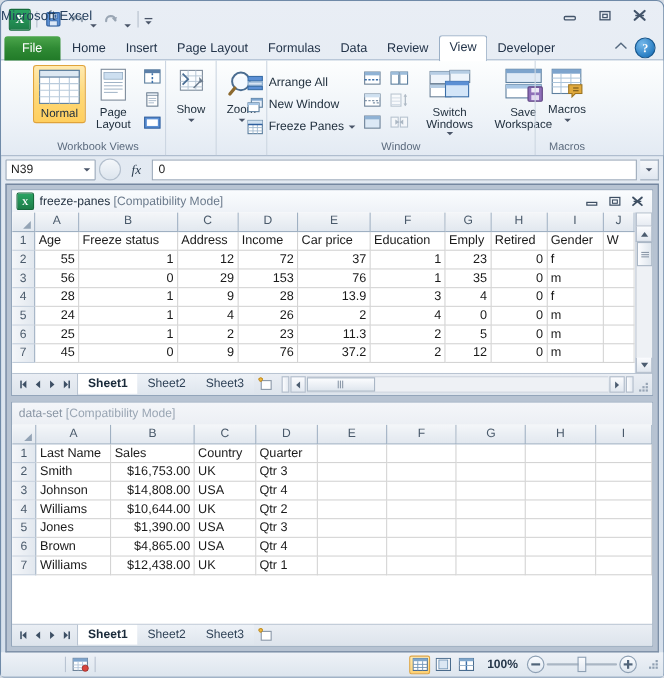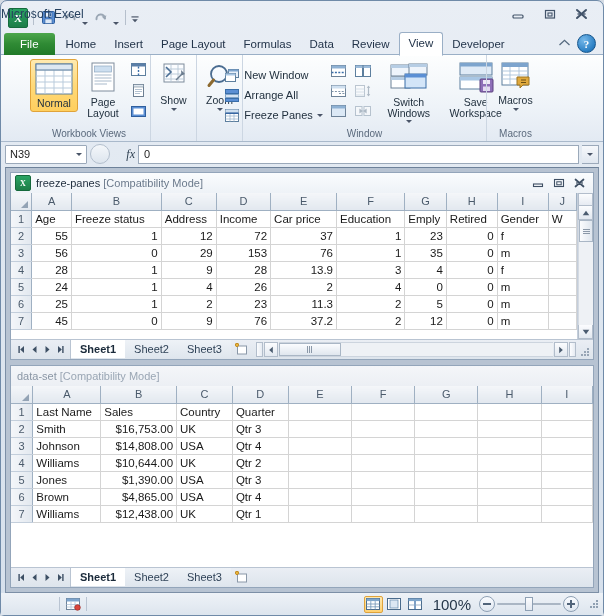--- a/index.html
+++ b/index.html
@@ -96,21 +96,21 @@
 
   
   .fbar{height:25px;flex:none;display:flex;align-items:center;padding:2px 4px 3px;gap:3px;box-sizing:border-box;}
   .namebox{
     width:82px;height:19px;background:#fff;border:1px solid #9ba9ba;
     display:flex;align-items:center;padding:0 4px;box-sizing:border-box;border-radius:1px;
   }
   .namebox .nv{flex:1;font-size:11px;color:#1e1e1e;}
   .circbtn{width:18px;height:18px;border-radius:50%;background:linear-gradient(180deg,#f4f7fa,#dde5ee);
            border:1px solid #b3bfcd;}
-  .fxlbl{width:22px;text-align:right;font-family:"Liberation Serif",serif;font-style:italic;
+  .fxlbl{width:22px;text-align:center;font-family:"Liberation Serif",serif;font-style:italic;
          font-size:12px;color:#2c3e50;}
   .finput{flex:1;height:19px;background:#fff;border:1px solid #9ba9ba;
           display:flex;align-items:center;padding:0 5px;box-sizing:border-box;font-size:11px;}
   .fdrop{width:17px;height:19px;background:linear-gradient(180deg,#f6f8fb,#e0e7f0);
          border:1px solid #9ba9ba;border-left:none;display:flex;align-items:center;justify-content:center;box-sizing:border-box;}
 
   
   .mdi{flex:1;margin:0 4px 0 4px;background:#8396ad;border:1px solid #7c8fa6;border-top-color:#6d8199;
        position:relative;overflow:hidden;}
   .mdi-inner{position:absolute;inset:0;background:#b7c3d2;padding:4px;box-sizing:border-box;
@@ -199,21 +199,21 @@
   
   .status{height:22px;flex:none;display:flex;align-items:center;padding:0 4px;gap:0;
           background:linear-gradient(180deg,#eef2f7 0%,#dde5ee 100%);}
   .stready{font-size:11px;color:#26374a;padding:0 10px 0 12px;margin-top:44px;}
   .stsep{width:1px;height:14px;background:#b9c4d2;}
   .sticon{width:26px;display:flex;align-items:center;justify-content:center;}
   .stspacer{flex:1;}
   .viewbtns{display:flex;gap:2px;padding-right:8px;}
   .vbtnv{width:19px;height:17px;display:flex;align-items:center;justify-content:center;border-radius:2px;}
   .vbtnv.sel{background:linear-gradient(180deg,#ffeab0,#ffd171);border:1px solid #dfa33c;box-sizing:border-box;}
-  .zlabel{font-size:15px;color:#26374a;padding-right:8px;min-width:30px;text-align:right;}
+  .zlabel{font-size:11px;color:#26374a;padding-right:8px;min-width:30px;text-align:right;font-weight:bold;}
   .zslider{display:flex;align-items:center;gap:0;padding-right:6px;}
   .zcirc{width:14px;height:14px;border-radius:50%;border:1px solid #8ea0b4;
          background:linear-gradient(180deg,#fafcff,#dfe7f0);position:relative;}
   .zcirc::before{content:"";position:absolute;left:3px;right:3px;top:6px;height:1.5px;background:#51647a;}
   .zcirc.plus::after{content:"";position:absolute;top:3px;bottom:3px;left:6px;width:1.5px;background:#51647a;}
   .ztrack{width:68px;height:14px;position:relative;display:flex;align-items:center;}
   .ztrack::before{content:"";position:absolute;left:2px;right:2px;top:6px;height:2px;
                   background:#aab6c4;border-radius:1px;}
   .zhandle{position:absolute;left:30px;top:0;width:8px;height:14px;
            background:linear-gradient(180deg,#fbfcfe,#e3e9f1);border:1px solid #8ea0b4;box-sizing:border-box;}
@@ -397,34 +397,34 @@
         </div>
       </div>
       <div class="rglabel" style="visibility:hidden;">Zoom</div>
     </div>
 
     <div class="rgroup" style="width:244px;">
       <div class="rgbody" style="align-items:flex-start;gap:2px;">
         <div class="wcol">
           <div class="wrow">
             <svg width="16" height="15" viewBox="0 0 16 15">
+              <rect x="1.5" y="1.5" width="13" height="4" fill="#5b8fd4" stroke="#3a6ea8"></rect>
+              <rect x="1.5" y="6.5" width="13" height="3" fill="#d5e3f3" stroke="#7fa3c8"></rect>
+              <rect x="1.5" y="10.5" width="13" height="3" fill="#5b8fd4" stroke="#3a6ea8"></rect>
+            </svg>
+            <span class="t">Arrange All</span>
+          </div>
+          <div class="wrow">
+            <svg width="16" height="15" viewBox="0 0 16 15">
               <rect x="4.5" y="1.5" width="10" height="8" fill="#e8f0fa" stroke="#5d7f9e"></rect>
               <rect x="4.5" y="1.5" width="10" height="2" fill="#7da4cd"></rect>
               <rect x="1.5" y="5.5" width="10" height="8" fill="#fff" stroke="#5d7f9e"></rect>
               <rect x="1.5" y="5.5" width="10" height="2" fill="#a8c6e4"></rect>
             </svg>
             <span class="t">New Window</span>
-          </div>
-          <div class="wrow">
-            <svg width="16" height="15" viewBox="0 0 16 15">
-              <rect x="1.5" y="1.5" width="13" height="4" fill="#5b8fd4" stroke="#3a6ea8"></rect>
-              <rect x="1.5" y="6.5" width="13" height="3" fill="#d5e3f3" stroke="#7fa3c8"></rect>
-              <rect x="1.5" y="10.5" width="13" height="3" fill="#5b8fd4" stroke="#3a6ea8"></rect>
-            </svg>
-            <span class="t">Arrange All</span>
           </div>
           <div class="wrow">
             <svg width="16" height="15" viewBox="0 0 16 15">
               <rect x="1.5" y="1.5" width="13" height="12" fill="#fff" stroke="#5d7f9e"></rect>
               <rect x="1.5" y="1.5" width="13" height="3.5" fill="#cfe0f0"></rect>
               <g stroke="#9fb8cf" stroke-width=".8">
                   <path d="M1.5 8H14.5M1.5 11H14.5M6 5V13.5M10 5V13.5"></path>
                 </g>
               <path d="M1.5 5.2H14.5" stroke="#2f5f9e" stroke-width="1.5"></path>
             </svg>

